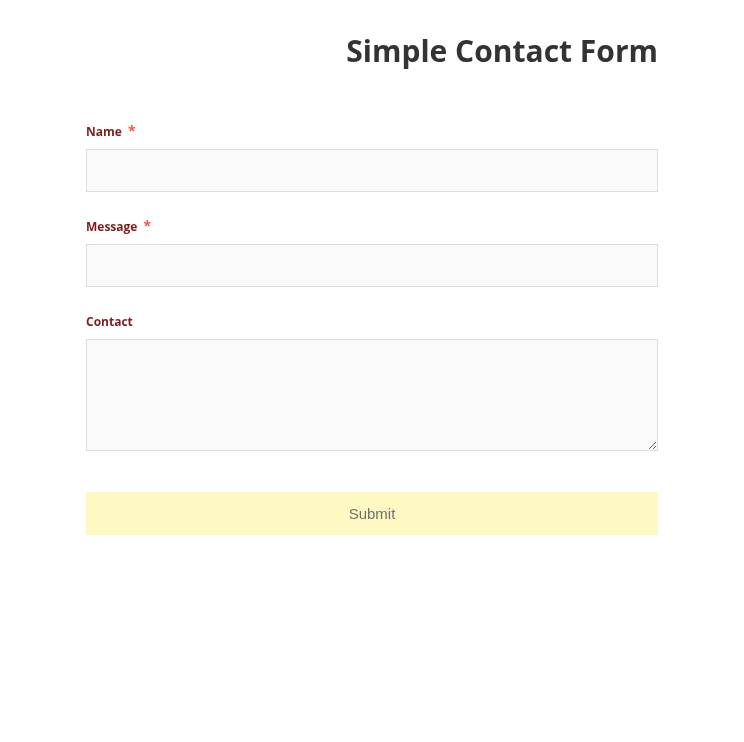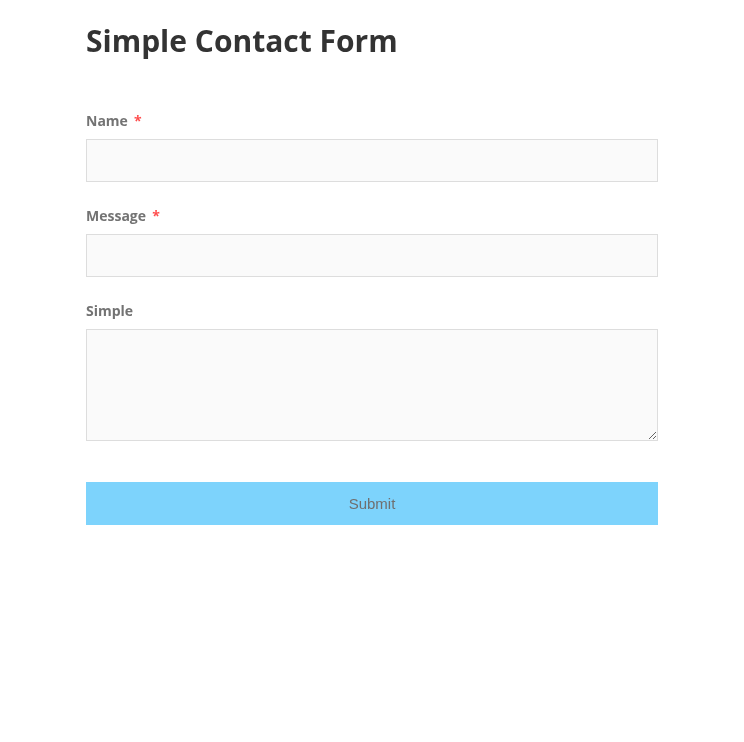--- a/index.html
+++ b/index.html
@@ -14,33 +14,34 @@
       height: 742px;
       overflow: hidden;
     }
     .container {
       padding: 20px 86px 30px 86px;
     }
     .page-title {
       font-size: 30px;
       font-weight: 700;
       color: #333333;
-      text-align: left;
+      text-align: right;
+      margin-top: 10px;
       margin-bottom: 48px;
     }
     .form-group {
       margin-bottom: 22px;
     }
     .label-row {
       margin-bottom: 8px;
     }
     .label-text {
-      font-size: 14px;
+      font-size: 12px;
       font-weight: 700;
-      color: #737373;
+      color: #7f1d1d;
     }
     .required {
       color: #ff4d4d;
       font-weight: 700;
       font-size: 14px;
       margin-left: 2px;
     }
     .text-input {
       width: 100%;
       height: 43px;
@@ -60,21 +61,21 @@
       padding: 10px 12px;
       outline: none;
       resize: both;
       font-family: inherit;
     }
     .submit-button {
       width: 100%;
       height: 43px;
       margin-top: 14px;
       border: none;
-      background: #7dd3fc;
+      background: #fef9c3;
       color: #6f6f6f;
       font-size: 15px;
       font-family: Arial, Helvetica, sans-serif;
       cursor: pointer;
       font-weight: 400;
     }
   </style>
 </head>
 <body>
 
@@ -94,20 +95,20 @@
     <div class="form-group">
       <div class="label-row">
         <span class="label-text">Message</span>
         <span class="required">*</span>
       </div>
       <input type="text" class="text-input" value="" style="">
     </div>
 
     <div class="form-group">
       <div class="label-row">
-        <span class="label-text">Simple</span>
+        <span class="label-text">Contact</span>
       </div>
       <textarea class="textarea-input" style=""></textarea>
     </div>
 
     <button type="button" class="submit-button">Submit</button>
   </form>
 </div>
 
 </body></html>

